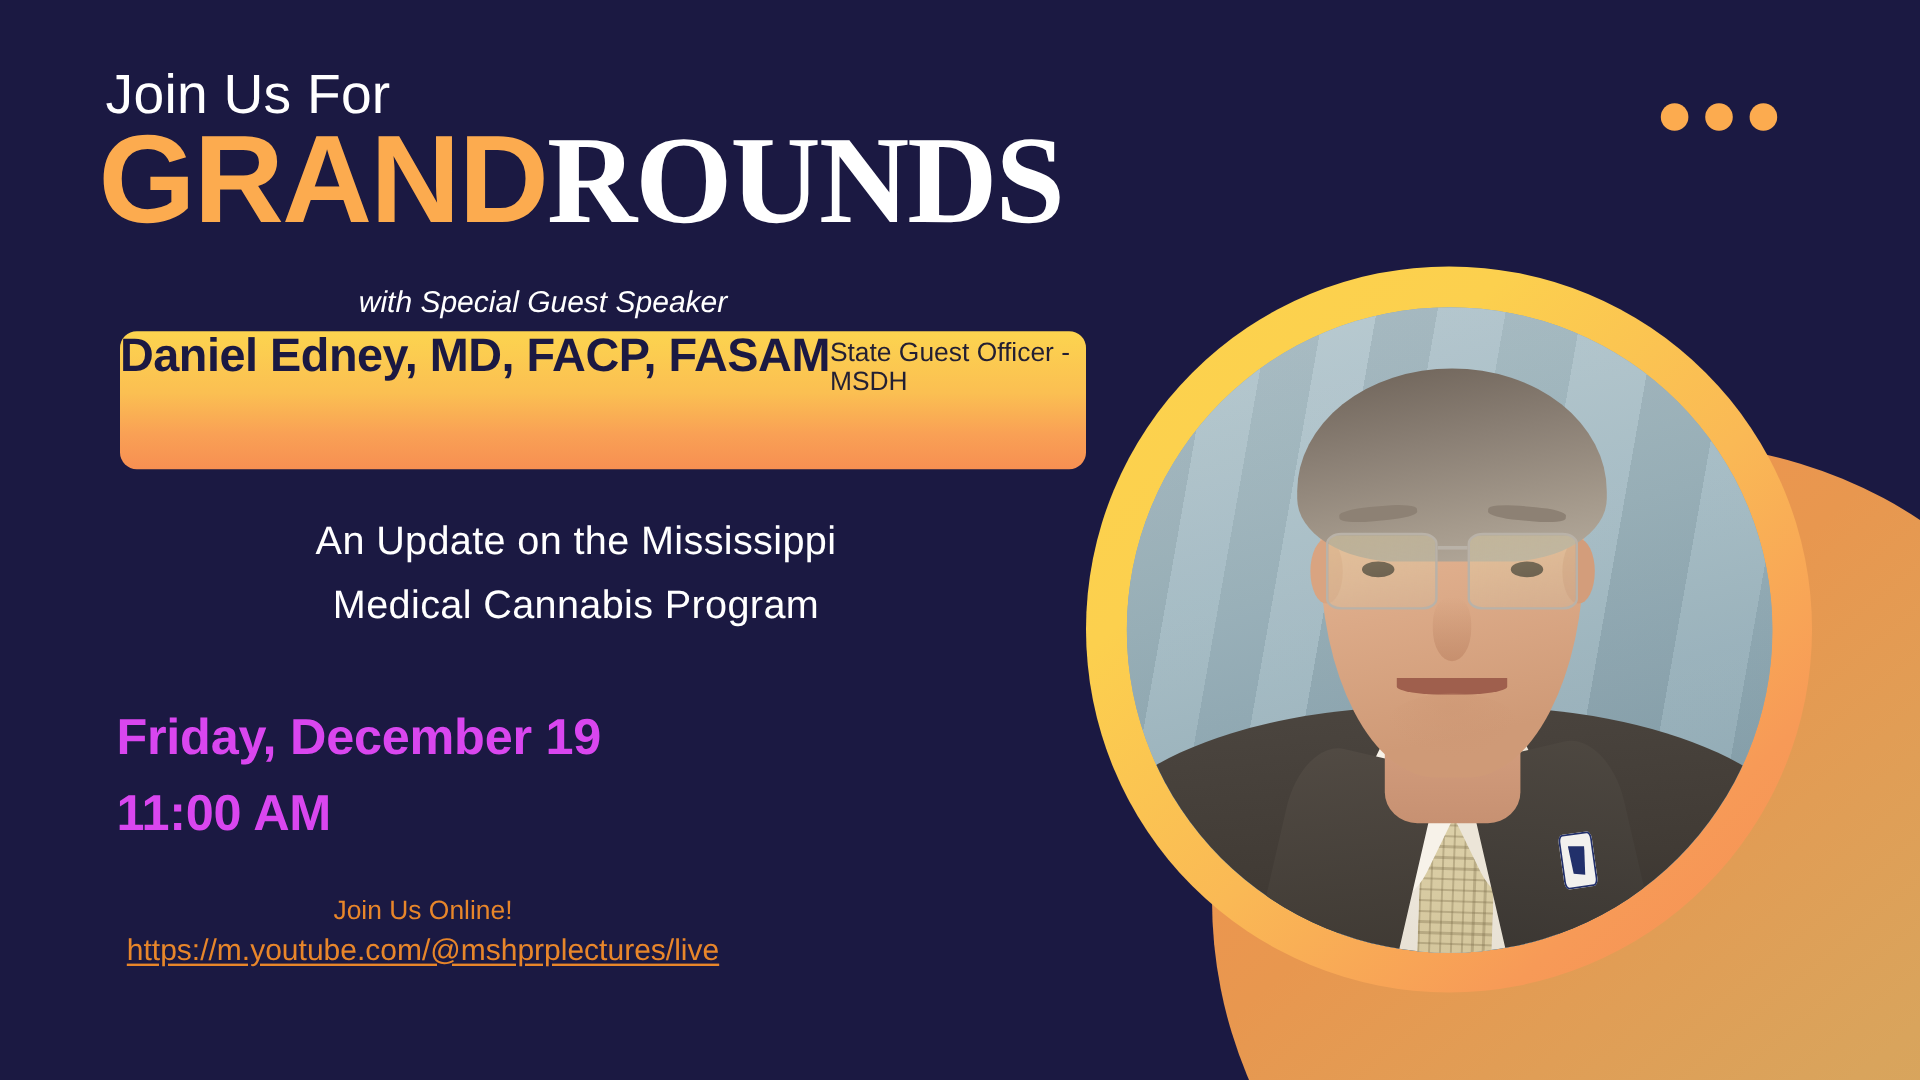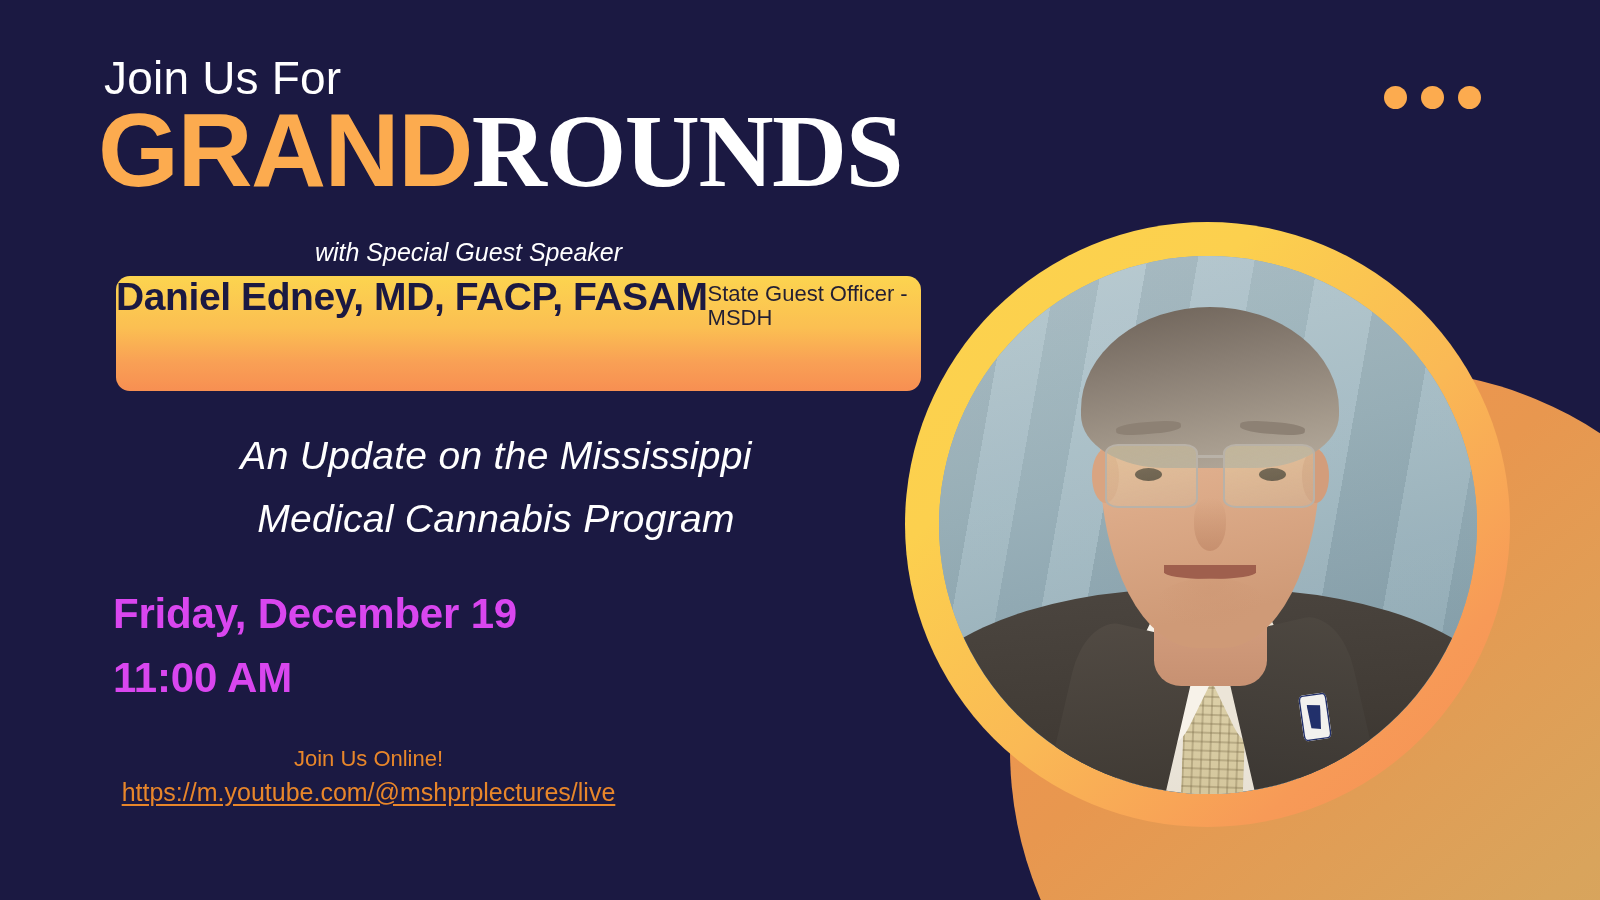--- a/index.html
+++ b/index.html
@@ -37,21 +37,21 @@
   }
   .dot {
     width:23px; height:23px;
     border-radius:50%;
     background:#fcab4f;
   }
 
   
   .left-col {
     position:absolute;
-    left:16px; top:0;
+    left:0; top:0;
     width:930px; height:796px;
     z-index:5;
   }
 
   .join-us-for {
     position:absolute;
     left:88px; top:55px;
     font-size:46px;
     font-weight:400;
     color:#ffffff;
@@ -108,22 +108,21 @@
     color:#231f33;
     line-height:1.1;
   }
 
   
   .talk-title {
     position:absolute;
     left:0; top:424px;
     width:960px;
     text-align:center;
-    font-size:39px;
-    font-style:italic;
+    font-size:33px;
     font-weight:300;
     color:#ffffff;
     line-height:1.62;
     letter-spacing:0.3px;
   }
 
   
   .datetime {
     position:absolute;
     left:97px; top:582px;

